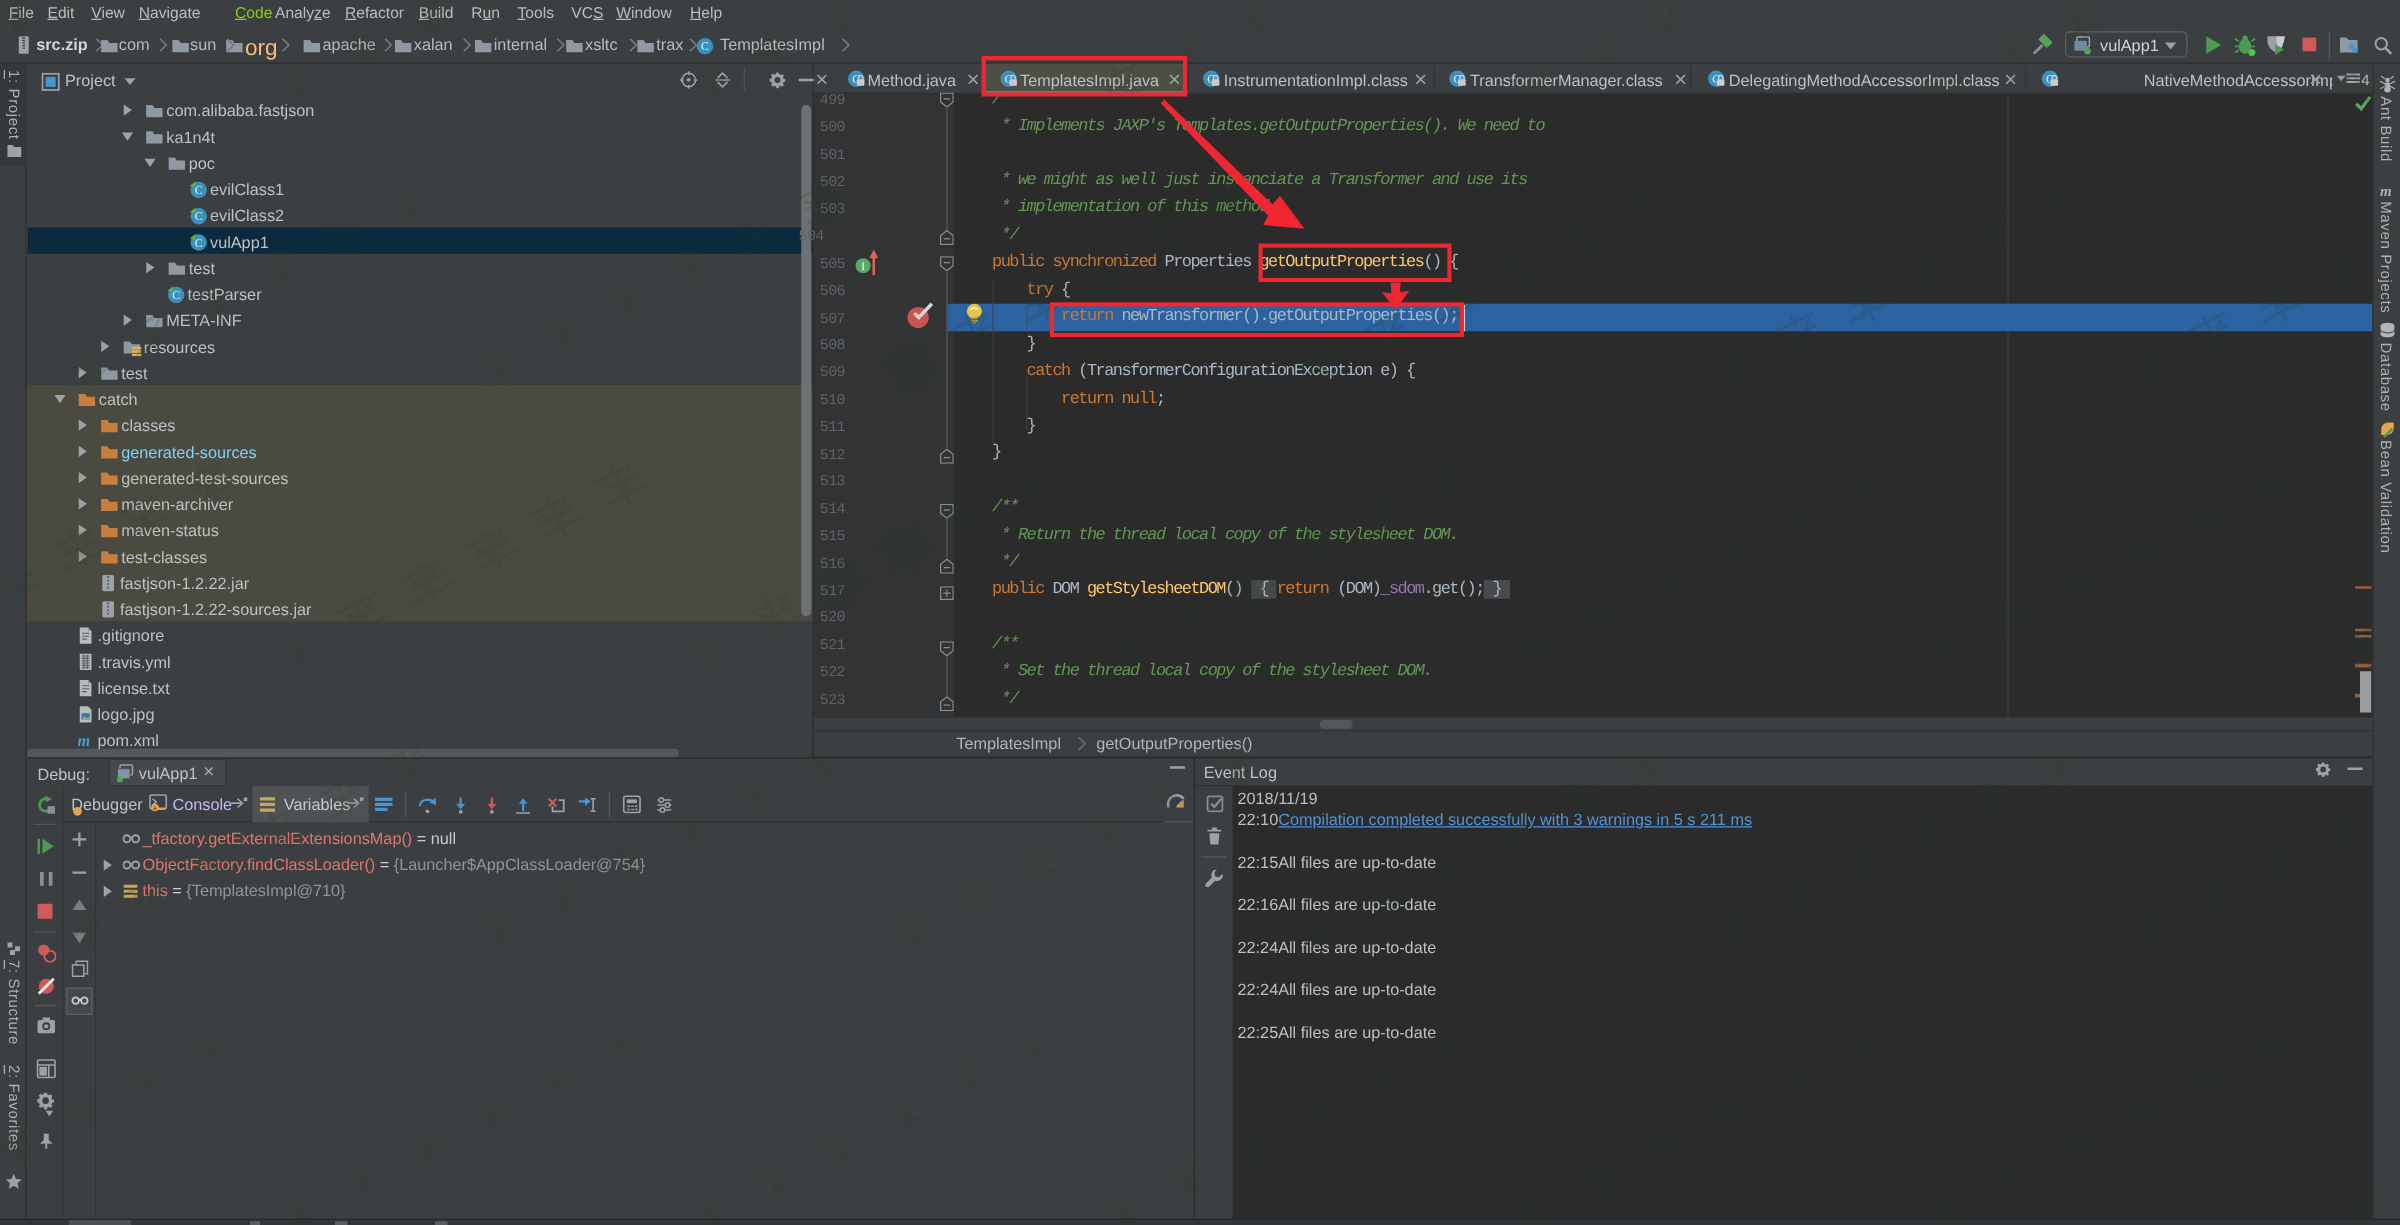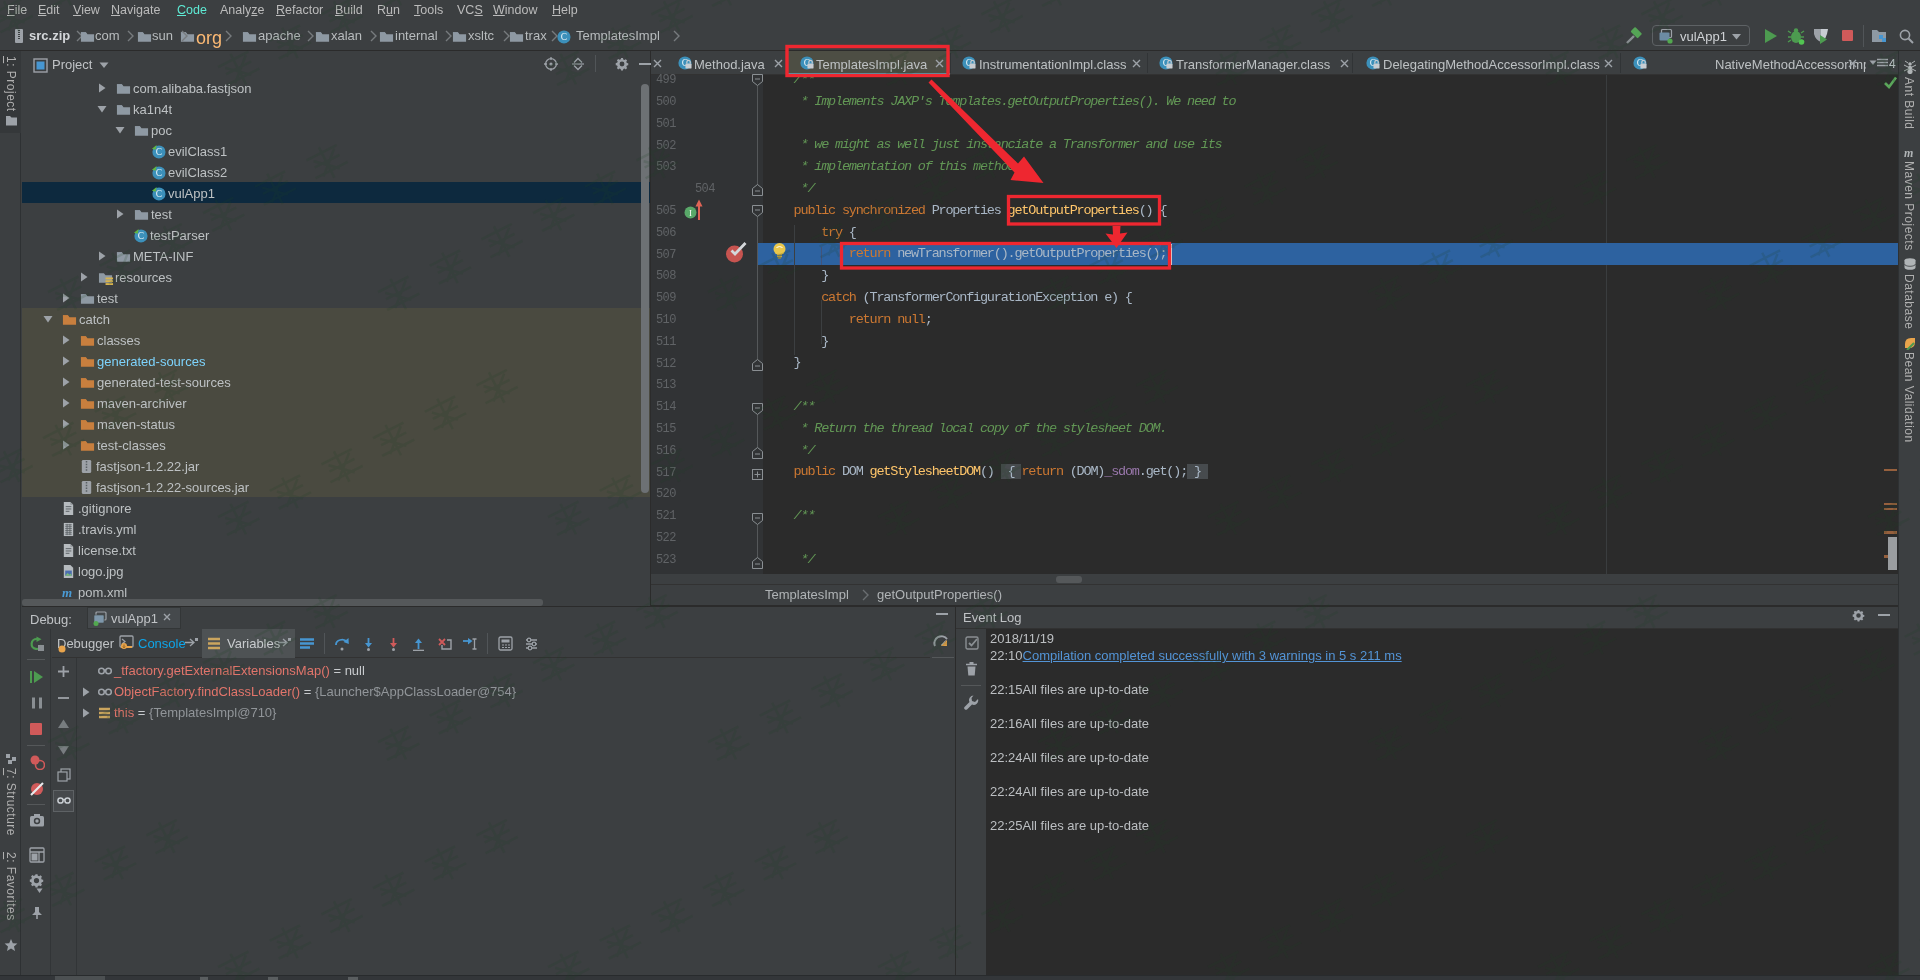--- a/index.html
+++ b/index.html
@@ -12,21 +12,21 @@
 .vlab{writing-mode:vertical-rl;font-size:12px;color:#b0b0b0;letter-spacing:0.5px}
 .wexp{color:#e2756b}.wval{color:#919599}
 </style></head>
 <body>
 
 <div class="a" style="left:0;top:0;width:1920px;height:21px;background:#3c3f41">
 <span class="a" style="left:7px;top:3px;font-size:12.5px;color:#bbbbbb"><u>F</u>ile</span>
 <span class="a" style="left:38px;top:3px;font-size:12.5px;color:#bbbbbb"><u>E</u>dit</span>
 <span class="a" style="left:73px;top:3px;font-size:12.5px;color:#bbbbbb"><u>V</u>iew</span>
 <span class="a" style="left:111px;top:3px;font-size:12.5px;color:#bbbbbb"><u>N</u>avigate</span>
-<span class="a" style="left:177px;top:3px;font-size:12.5px;color:#5eead4"><u>C</u>ode</span>
+<span class="a" style="left:188px;top:3px;font-size:12.5px;color:#84cc16"><u>C</u>ode</span>
 <span class="a" style="left:220px;top:3px;font-size:12.5px;color:#bbbbbb">Analy<u>z</u>e</span>
 <span class="a" style="left:276px;top:3px;font-size:12.5px;color:#bbbbbb"><u>R</u>efactor</span>
 <span class="a" style="left:335px;top:3px;font-size:12.5px;color:#bbbbbb"><u>B</u>uild</span>
 <span class="a" style="left:377px;top:3px;font-size:12.5px;color:#bbbbbb">R<u>u</u>n</span>
 <span class="a" style="left:414px;top:3px;font-size:12.5px;color:#bbbbbb"><u>T</u>ools</span>
 <span class="a" style="left:457px;top:3px;font-size:12.5px;color:#bbbbbb">VC<u>S</u></span>
 <span class="a" style="left:493px;top:3px;font-size:12.5px;color:#bbbbbb"><u>W</u>indow</span>
 <span class="a" style="left:552px;top:3px;font-size:12.5px;color:#bbbbbb"><u>H</u>elp</span>
 </div>
 <div class="a" style="left:0;top:21px;width:1920px;height:30px;background:#3c3f41;border-bottom:1px solid #2b2b2b"></div>
@@ -455,21 +455,21 @@
 <div class="a" style="left:1606px;top:75px;width:1px;height:499px;background:#3a3d3f"></div>
 <div class="a" style="left:758px;top:243.3px;width:1140px;height:21.8px;background:#2d62a0"></div>
 <div class="a" style="left:793.5px;top:225px;width:1px;height:130px;background:#3c3f41"></div>
 <div class="a" style="left:821.2px;top:247px;width:1px;height:18px;background:#41547a"></div>
 <div class="a" style="left:821.2px;top:300px;width:1px;height:44px;background:#3c3f41"></div>
 <div class="a ln" style="left:655px;top:73.10000000000001px;width:21px">499</div>
 <div class="a ln" style="left:655px;top:94.9px;width:21px">500</div>
 <div class="a ln" style="left:655px;top:116.7px;width:21px">501</div>
 <div class="a ln" style="left:655px;top:138.5px;width:21px">502</div>
 <div class="a ln" style="left:655px;top:160.3px;width:21px">503</div>
-<div class="a ln" style="left:694px;top:182.1px;width:21px">504</div>
+<div class="a ln" style="left:638px;top:182.1px;width:21px">504</div>
 <div class="a ln" style="left:655px;top:203.9px;width:21px">505</div>
 <div class="a ln" style="left:655px;top:225.7px;width:21px">506</div>
 <div class="a ln" style="left:655px;top:247.5px;width:21px">507</div>
 <div class="a ln" style="left:655px;top:269.3px;width:21px">508</div>
 <div class="a ln" style="left:655px;top:291.09999999999997px;width:21px">509</div>
 <div class="a ln" style="left:655px;top:312.90000000000003px;width:21px">510</div>
 <div class="a ln" style="left:655px;top:334.7px;width:21px">511</div>
 <div class="a ln" style="left:655px;top:356.50000000000006px;width:21px">512</div>
 <div class="a ln" style="left:655px;top:378.3px;width:21px">513</div>
 <div class="a ln" style="left:655px;top:400.09999999999997px;width:21px">514</div>
@@ -494,20 +494,21 @@
 <div class="a code" style="left:3px;top:233.70000000000002px;height:21.8px"><span class="kw">            return null</span><span class="tx">;</span></div>
 <div class="a code" style="left:3px;top:255.50000000000003px;height:21.8px"><span class="tx">        }</span></div>
 <div class="a code" style="left:3px;top:277.3px;height:21.8px"><span class="tx">    }</span></div>
 <div class="a code" style="left:3px;top:299.09999999999997px;height:21.8px"></div>
 <div class="a code" style="left:3px;top:320.9px;height:21.8px"><span class="cm">    /**</span></div>
 <div class="a code" style="left:3px;top:342.7px;height:21.8px"><span class="cm">     * Return the thread local copy of the stylesheet DOM.</span></div>
 <div class="a code" style="left:3px;top:364.5px;height:21.8px"><span class="cm">     */</span></div>
 <div class="a code" style="left:3px;top:386.3px;height:21.8px"><span class="kw">    public </span><span class="tx">DOM </span><span class="fn">getStylesheetDOM</span><span class="tx">() </span><span class="tx" style="background:#474b4e"> { </span><span class="kw">return</span><span class="tx"> (DOM)</span><span class="fd">_sdom</span><span class="tx">.get();</span><span class="tx" style="background:#474b4e"> } </span></div>
 <div class="a code" style="left:3px;top:408.09999999999997px;height:21.8px"></div>
 <div class="a code" style="left:3px;top:429.9px;height:21.8px"><span class="cm">    /**</span></div>
+<div class="a code" style="left:3px;top:451.7px;height:21.8px"><span class="cm">     * Set the thread local copy of the stylesheet DOM.</span></div>
 <div class="a code" style="left:3px;top:473.5px;height:21.8px"><span class="cm">     */</span></div>
 </div>
 <div class="a" style="left:1170px;top:244px;width:2px;height:21px;background:#d8d8d8"></div>
 <svg class="a" style="left:752px;top:74px" width="11" height="12">
     <path d="M0.5 0.5 h10 v7 l-5 4 l-5 -4 Z" fill="#313335" stroke="#8a8f93"></path>
     <path d="M3 5h5" stroke="#8a8f93"></path>
   </svg>
 <div class="a" style="left:757px;top:86px;width:1px;height:100px;background:#55585a"></div>
 <svg class="a" style="left:752px;top:184px" width="11" height="12">
     <path d="M0.5 11.5 h10 v-7 l-5 -4 l-5 4 Z" fill="#313335" stroke="#8a8f93"></path>
@@ -625,21 +626,21 @@
 <svg class="a" style="left:58px;top:645px" width="8" height="8">
     <circle cx="4" cy="4" r="3.5" fill="#e8a44c"></circle>
   </svg>
 <svg class="a" style="left:119px;top:634px" width="16" height="16">
     <rect x="1" y="2" width="13" height="11" rx="1" fill="none" stroke="#9da2a8" stroke-width="1.3"></rect>
     <path d="M3 5 L6 7.5 L3 10" stroke="#9da2a8" stroke-width="1.2" fill="none"></path>
     <path d="M2 13 h11" stroke="#e8a44c" stroke-width="2"></path>
     <circle cx="5" cy="12" r="3" fill="#e8a44c"></circle>
     <path d="M5 10.5 v3 M3.8 12.5 L5 13.8 L6.2 12.5" stroke="#8a5d20" stroke-width="0.9" fill="none"></path>
   </svg>
-<span class="a t13" style="left:138px;top:636px;color:#0ea5e9">Console</span>
+<span class="a t13" style="left:138px;top:636px;color:#c4b5fd">Console</span>
 <svg class="a" style="left:184px;top:637px" width="14" height="11">
     <path d="M1 5.5 h8 M6 2 l4 3.5 L6 9" stroke="#9da2a8" stroke-width="1.3" fill="none"></path>
     <rect x="11" y="1" width="3" height="3" fill="#9da2a8"></rect>
   </svg>
 <div class="a" style="left:202px;top:629px;width:93px;height:29px;background:#4e5254"></div>
 <svg class="a" style="left:207px;top:637px" width="14" height="13">
     <path d="M1 2h12M1 6.5h12M1 11h12" stroke="#cba55e" stroke-width="2.6"></path>
   </svg>
 <span class="a t13" style="left:227px;top:636px;color:#c8cbce">Variables</span>
 <svg class="a" style="left:277px;top:637px" width="14" height="11">

